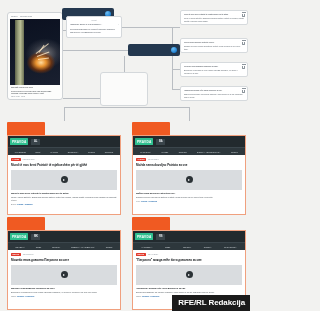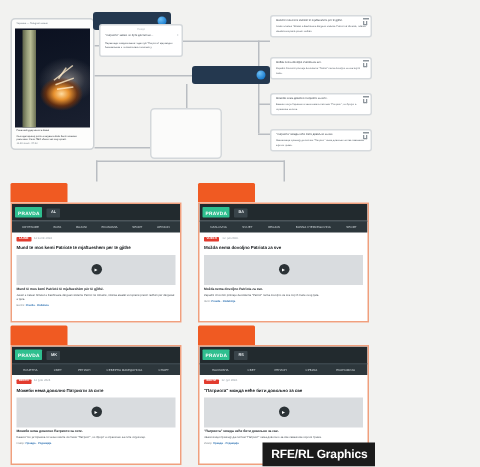--- a/index.html
+++ b/index.html
@@ -369,14 +369,14 @@
         <div class="lede">"Патриота" можда неће бити довољно за све.</div>
         <div class="ptext">Званичници признају да систем "Патриот" нема довољно за све савезнике који их траже.</div>
         <div class="byline">
           <span>Извор:</span>
           <b>Правда · Редакција</b>
         </div>
       </div>
     </div>
   </div>
 
-  <div class="wm">RFE/RL Graphics</div>
+  <div class="wm">RFE/RL Redakcija</div>
 </div>
 
 </body></html>

